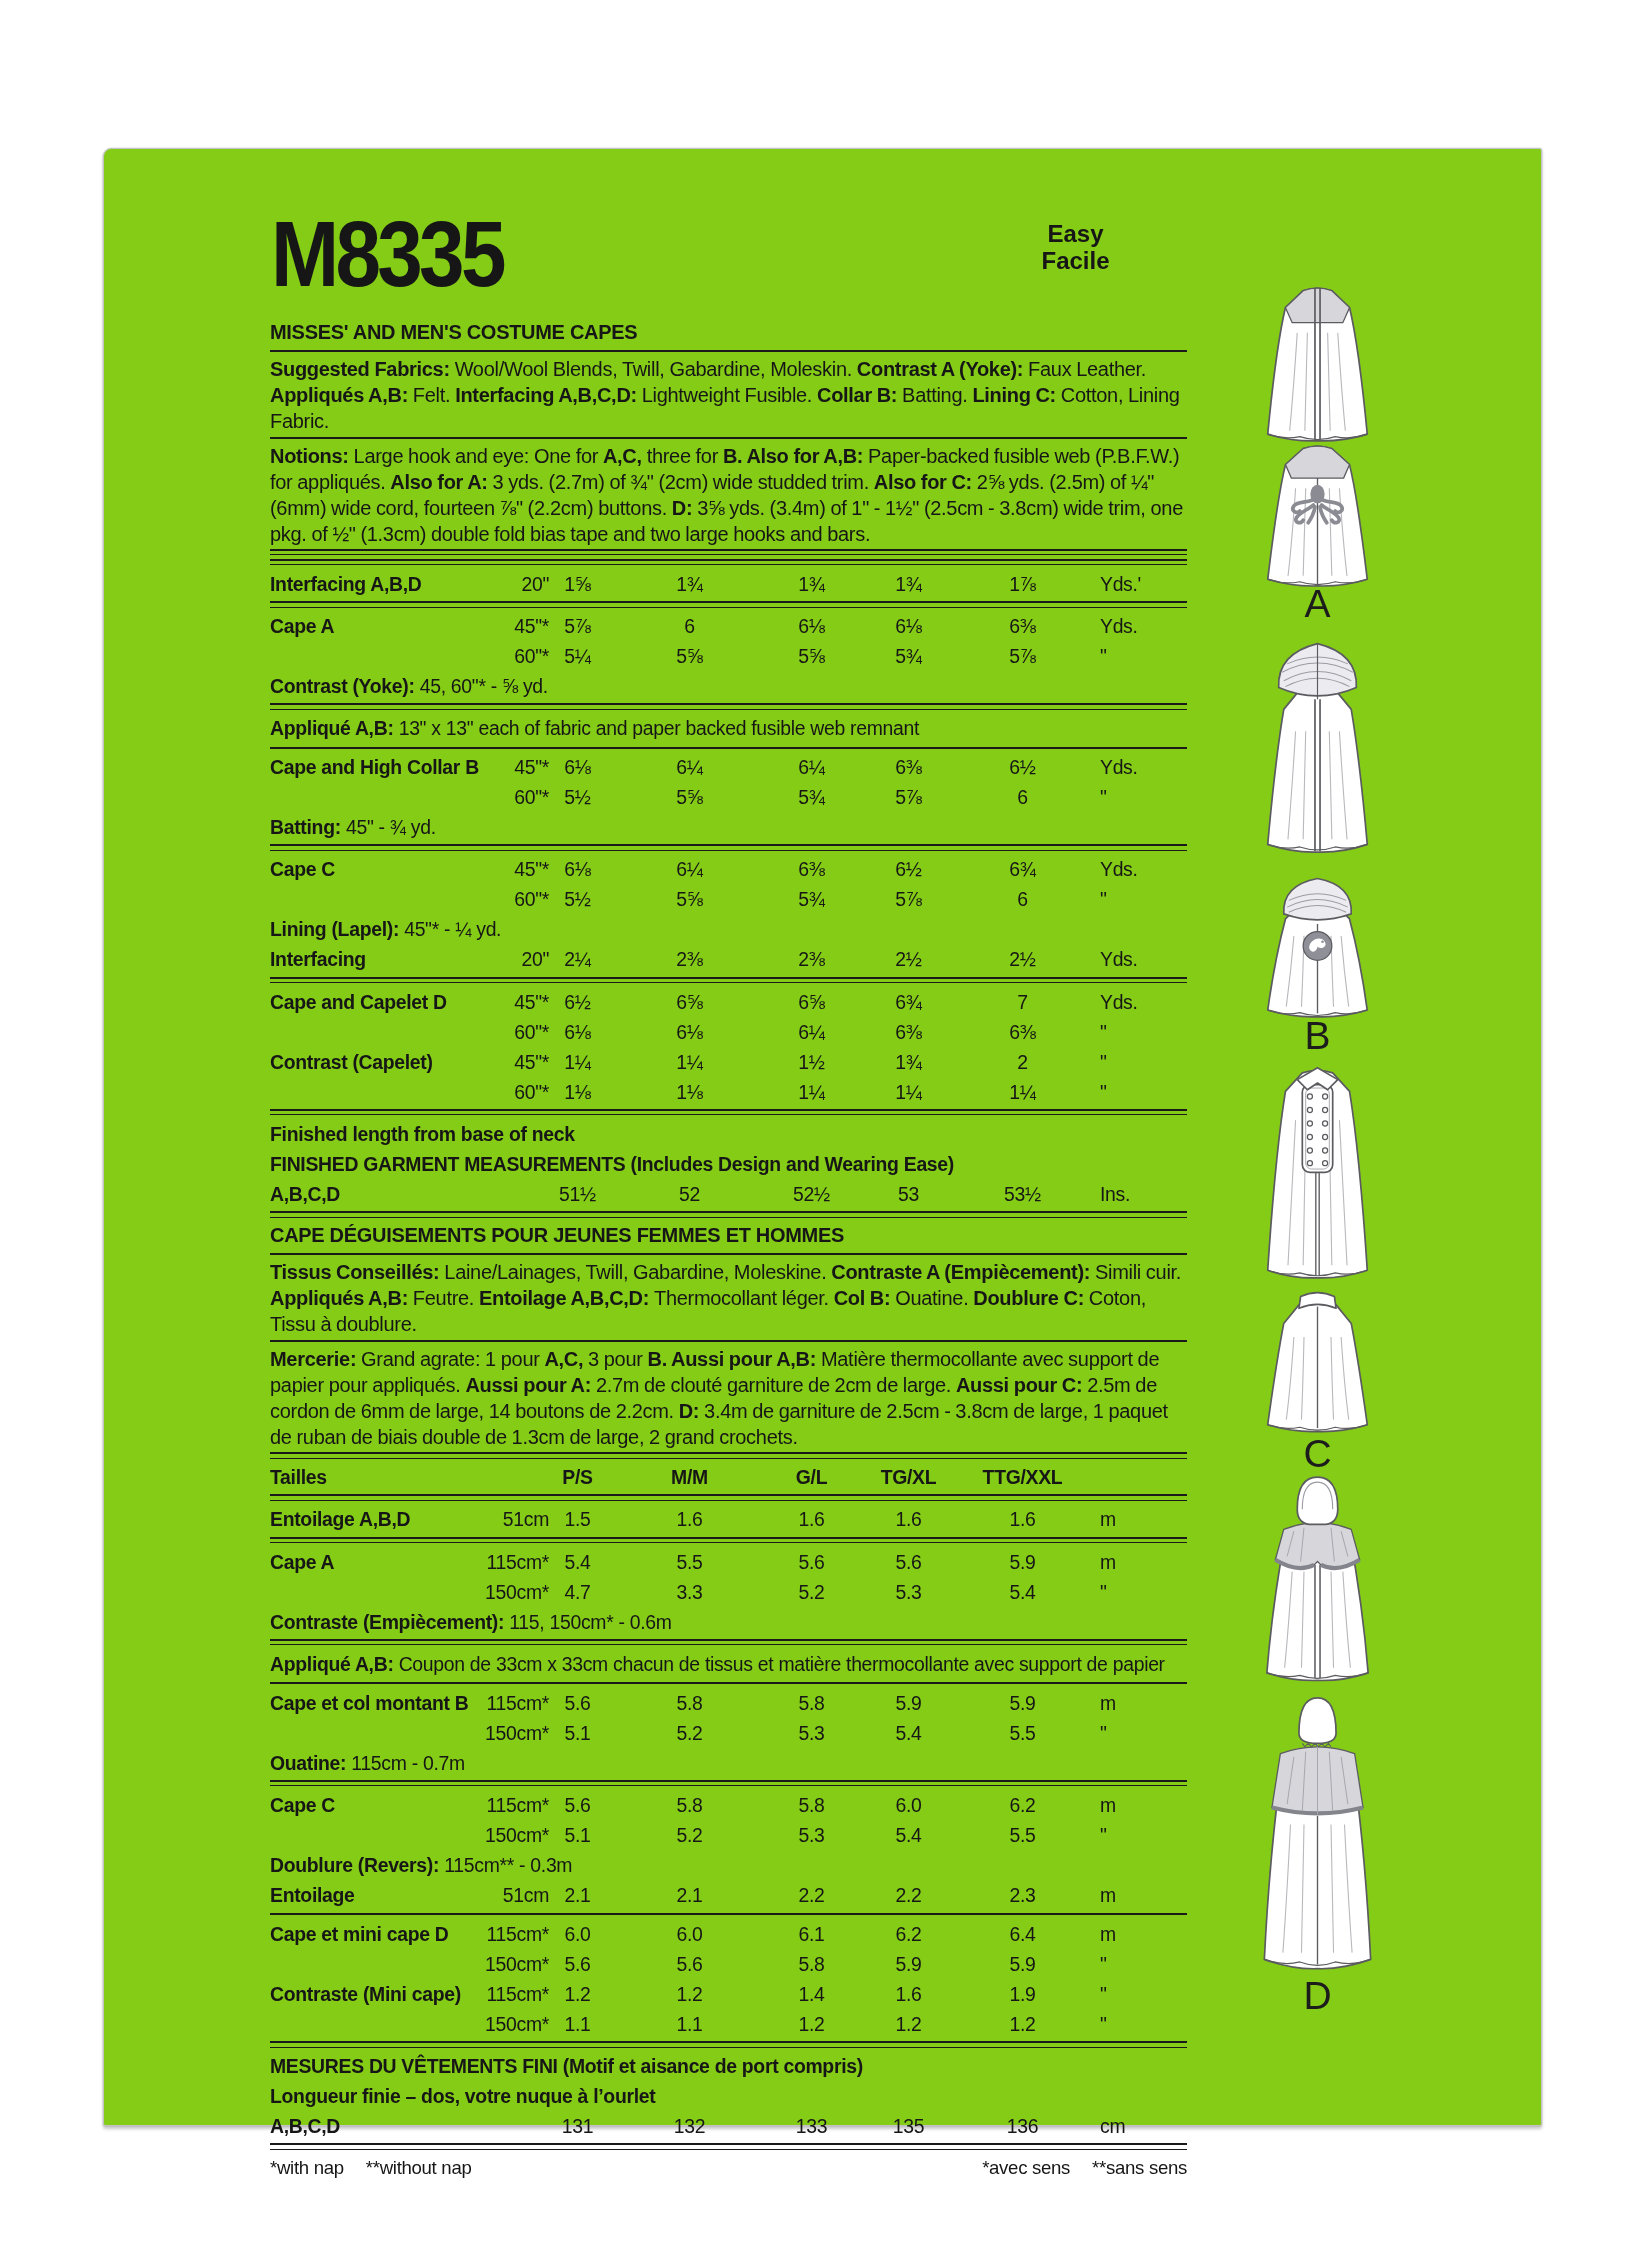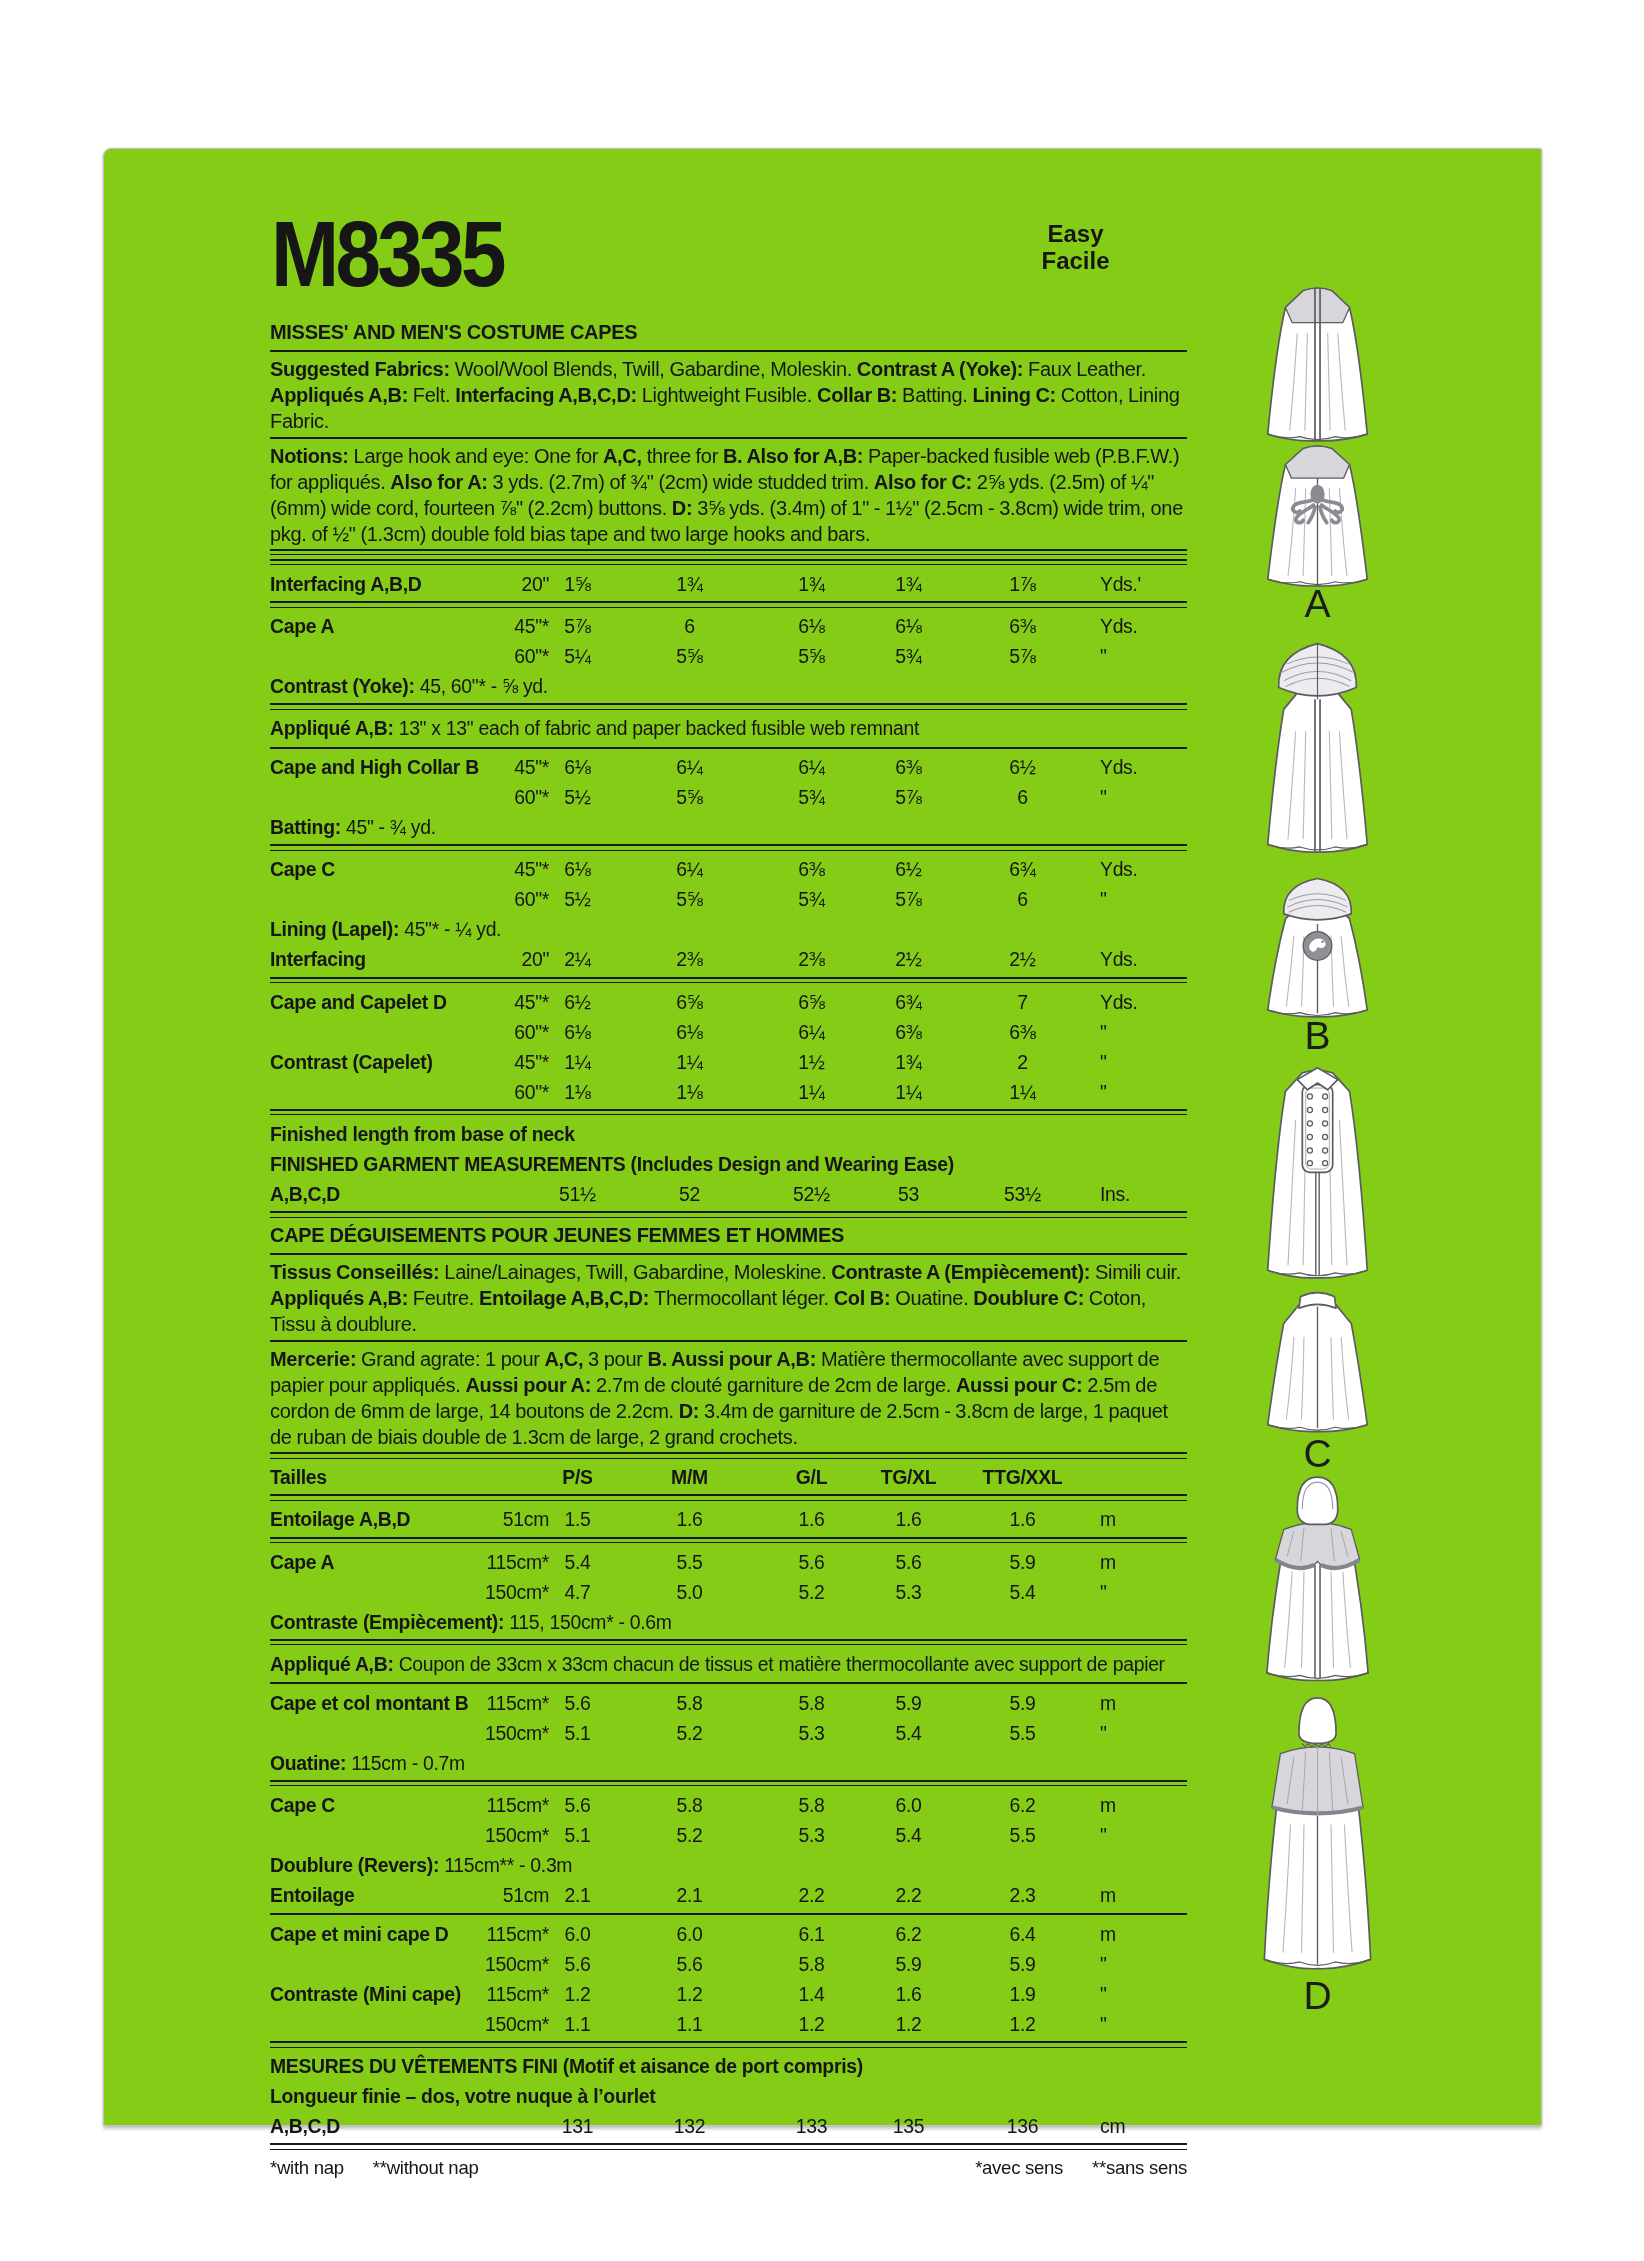--- a/index.html
+++ b/index.html
@@ -19,21 +19,21 @@
   .rule-s{border-top:2.1px solid #1a1a1a;height:0;margin:3.4px 0;}
   .rule-d{border-top:2.1px solid #1a1a1a;border-bottom:1.3px solid #1a1a1a;height:3.4px;margin:2.5px 0 3.4px;}
   .trow{position:relative;height:30px;font-size:19.4px;line-height:30px;letter-spacing:-0.3px;}
   .c-label{position:absolute;left:0;width:254px;white-space:nowrap;}
   .c-width{position:absolute;left:173px;width:106px;text-align:right;font-weight:400;}
   .c-v{position:absolute;width:93px;text-align:center;}
   .v0{left:261px;} .v1{left:373px;} .v2{left:495px;} .v3{left:592px;} .v4{left:706px;}
   .c-unit{position:absolute;left:830px;width:85px;}
   .c-full{position:absolute;left:0;width:917px;white-space:nowrap;}
   .footrow{display:flex;justify-content:space-between;font-size:18.6px;letter-spacing:-0.3px;margin-top:6.8px;}
-  .footrow .grp{display:flex;gap:29px;}
+  .footrow .grp{display:flex;gap:22px;}
   .figures{position:absolute;left:1146px;top:0;width:139px;height:1976px;}
   .fig{position:absolute;left:0;width:135px;}
   .fig-label{position:absolute;left:0;width:135px;text-align:center;font-size:39px;
              font-weight:400;color:#1c1c1c;}
   svg{display:block;}
 </style>
 </head>
 <body>
 
 <div class="page">
@@ -247,21 +247,21 @@
           <span class="c-v v1">5.5</span>
           <span class="c-v v2">5.6</span>
           <span class="c-v v3">5.6</span>
           <span class="c-v v4">5.9</span>
           <span class="c-unit">m</span>
         </div>
         <div class="trow">
           <span class="c-label b"></span>
           <span class="c-width">150cm*</span>
           <span class="c-v v0">4.7</span>
-          <span class="c-v v1">5.0</span>
+          <span class="c-v v1">3.3</span>
           <span class="c-v v2">5.2</span>
           <span class="c-v v3">5.3</span>
           <span class="c-v v4">5.4</span>
           <span class="c-unit">"</span>
         </div>
         <div class="trow">
           <span class="c-full"><span class="b">Contraste (Empiècement): </span><span>115, 150cm* - 0.6m</span></span>
         </div>
         <div class="rule-d"></div>
         <div class="trow">

